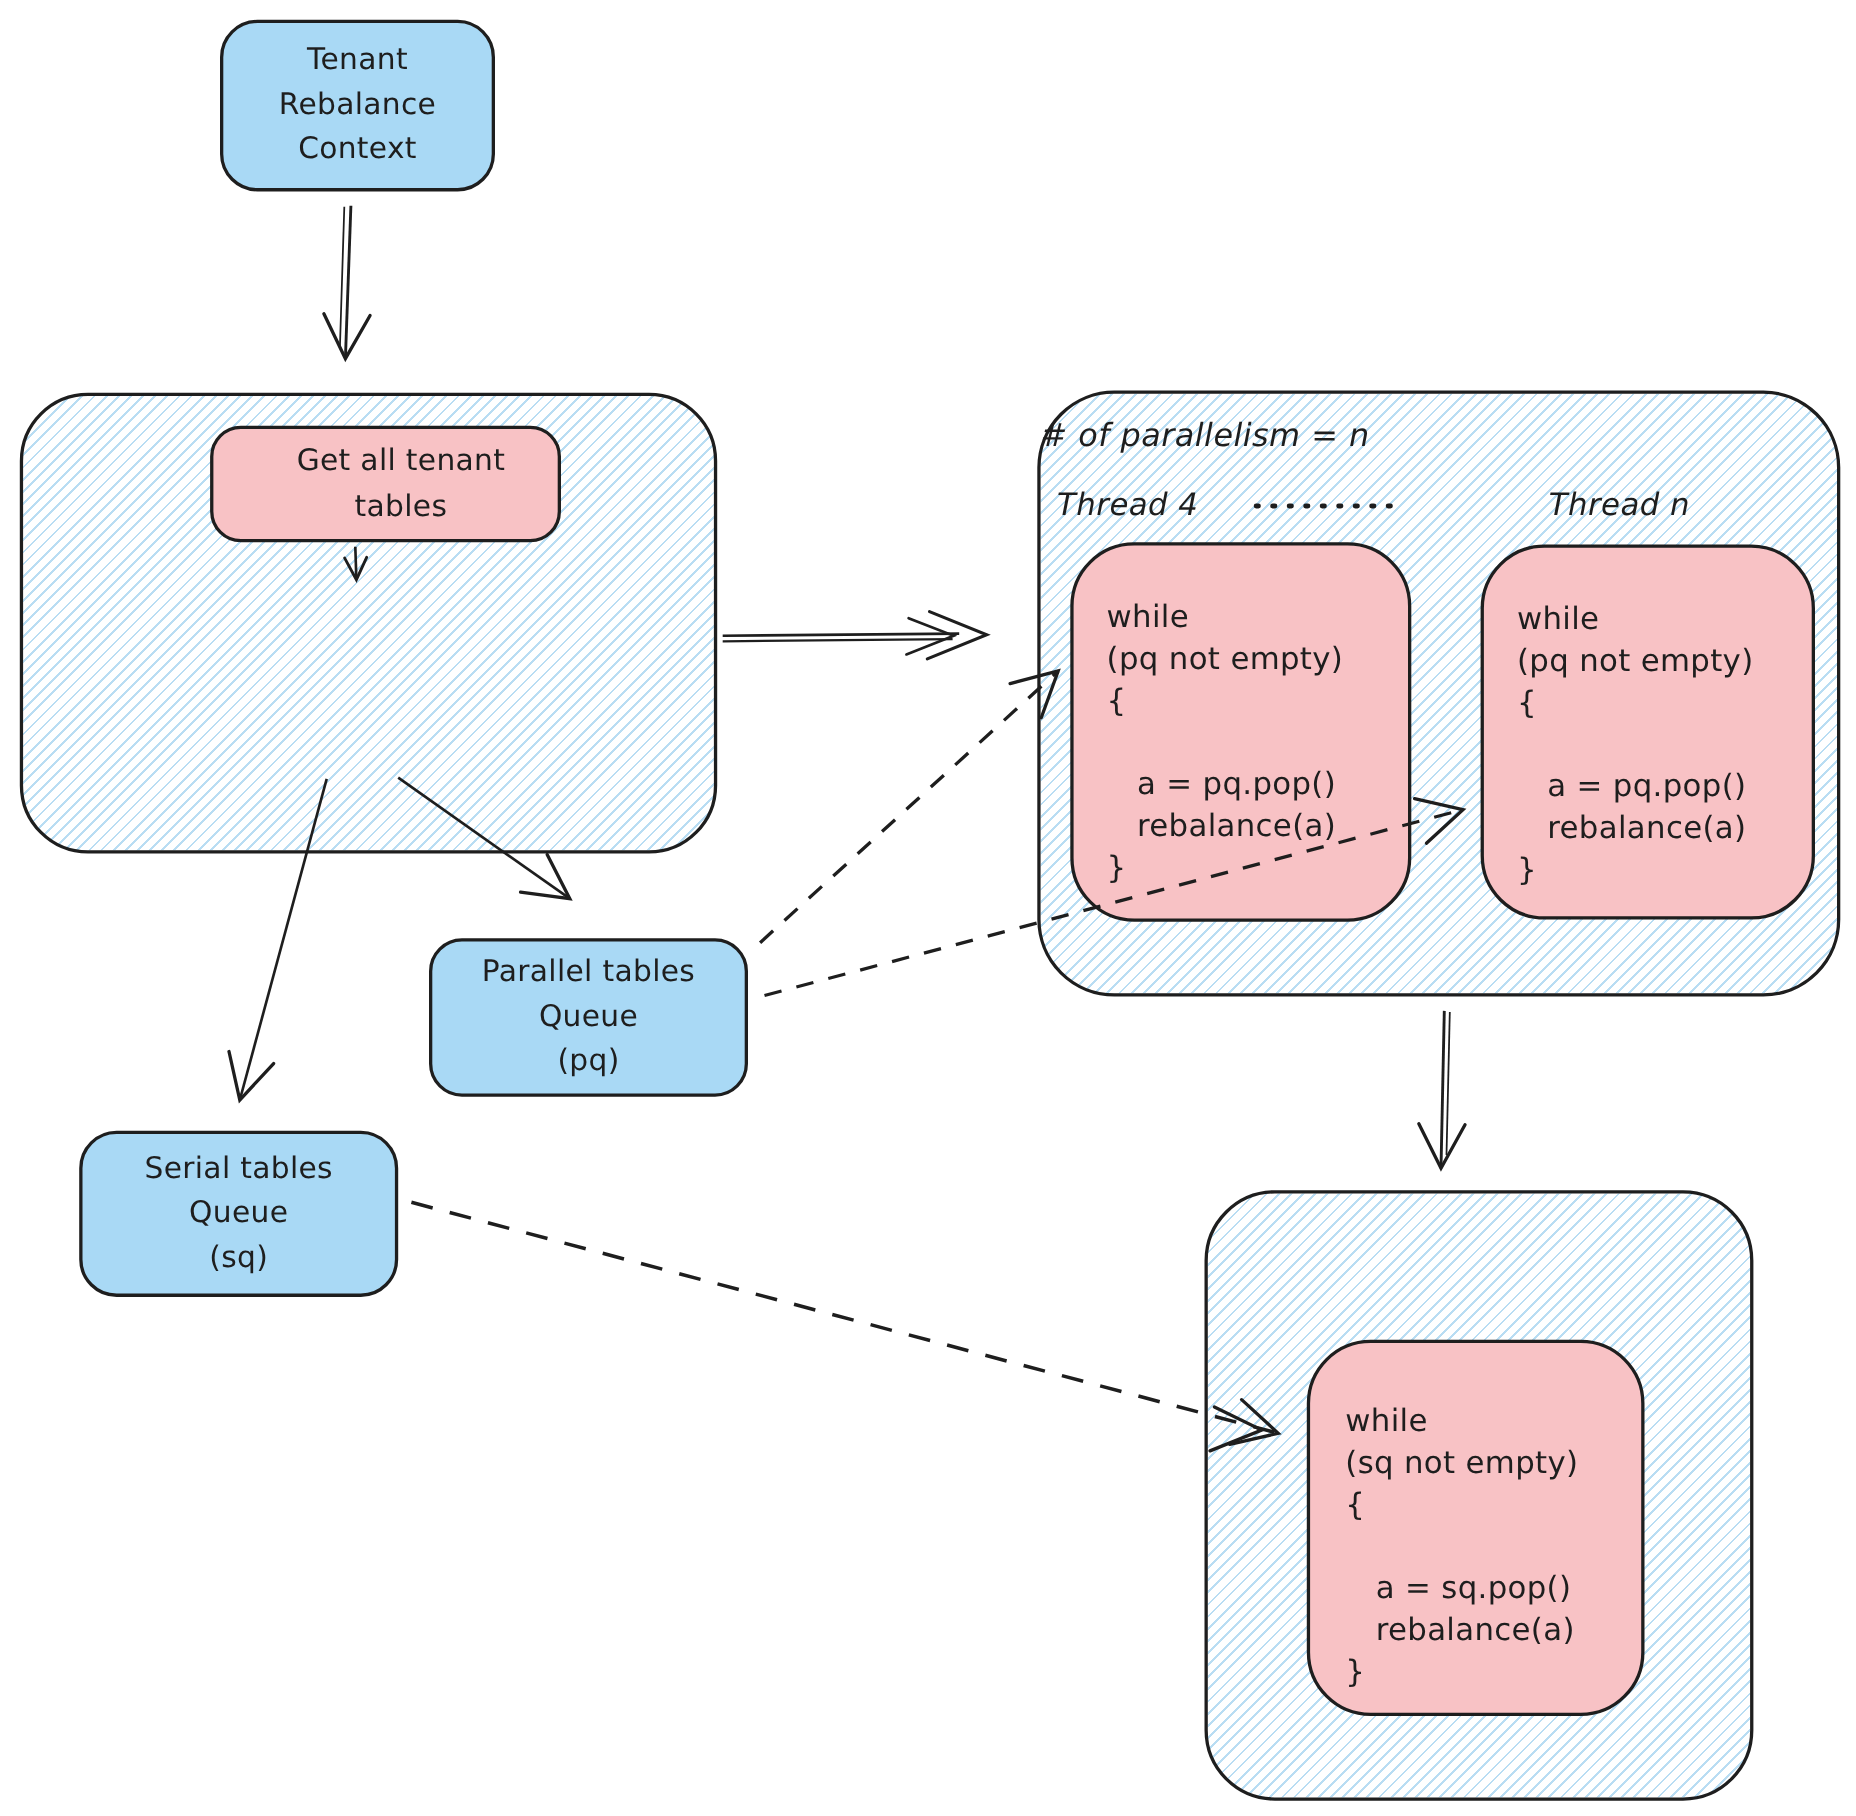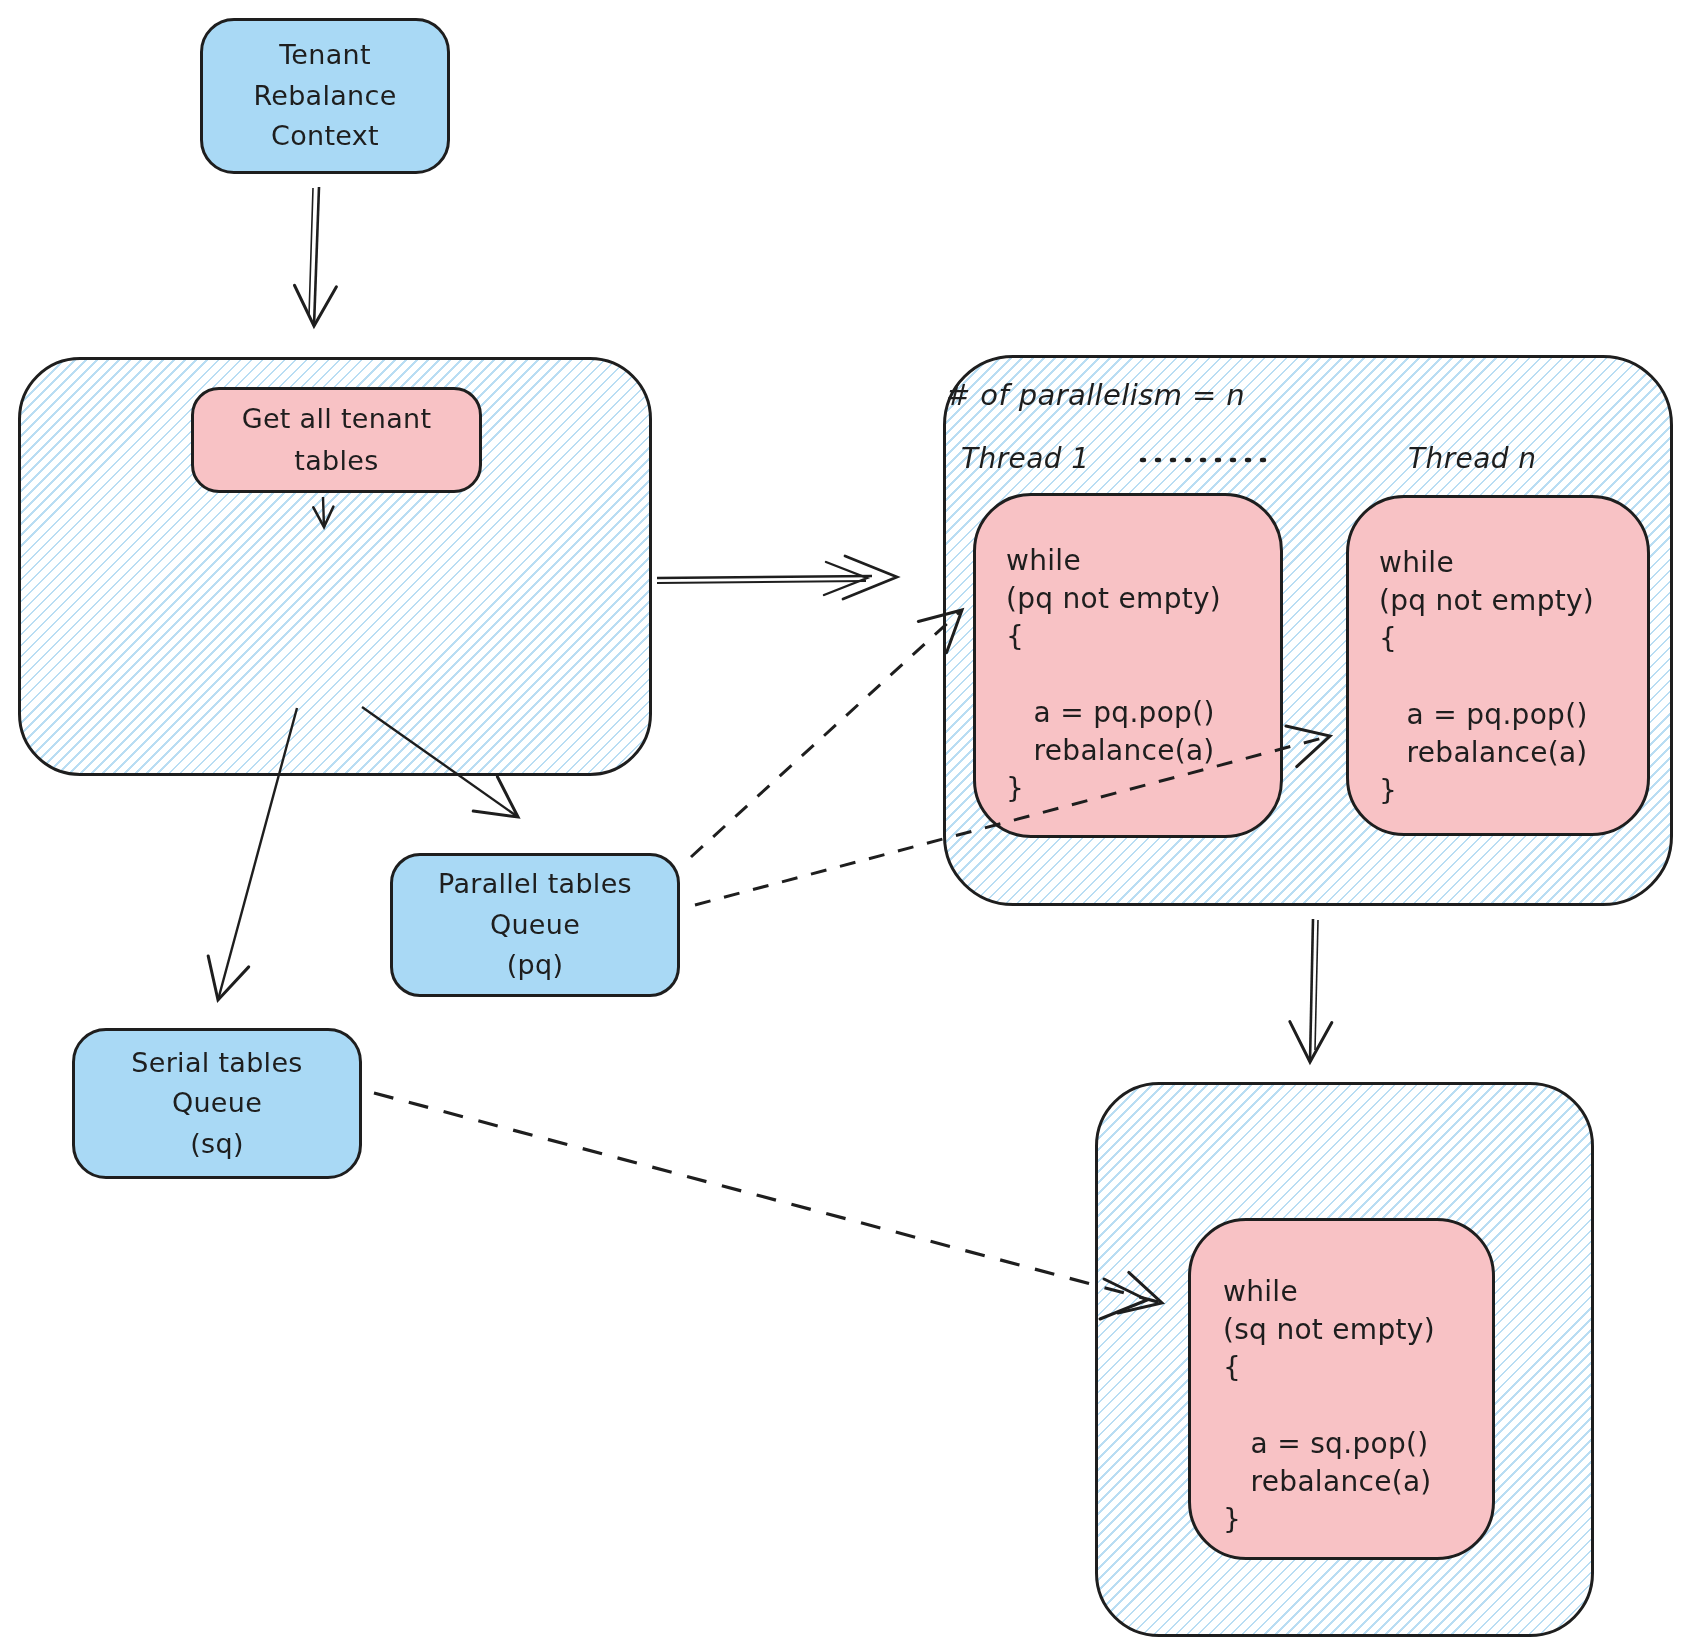--- a/index.html
+++ b/index.html
@@ -36,20 +36,21 @@
   .process{
     position:absolute;
     background:#f8c2c5;
     border:3.5px solid #1e1e1e;
     border-radius:28px;
     display:flex;align-items:center;justify-content:center;
     text-align:center;
     white-space:pre-line;
     font-size:27px;line-height:1.55;
     letter-spacing:.3px;
+    padding-left:28px;
   }
   
   .codebox{
     position:absolute;
     background:#f8c2c5;
     border:3.5px solid #1e1e1e;
     border-radius:58px;
     font-size:28px;line-height:38px;
     white-space:pre-wrap;
     letter-spacing:.3px;
@@ -72,21 +73,21 @@
 Rebalance
 Context</div>
 
   <div class="hatch" style="left:18px;top:357px;width:628px;height:413px;border-radius:62px;">
     <div class="process" style="left:170px;top:27px;width:285px;height:100px;">Get all tenant
 tables</div>
   </div>
 
   <div class="hatch" style="left:943px;top:355px;width:724px;height:545px;border-radius:70px;">
     <div class="lbl" style="left:0px;top:20px;width:500px;font-size:29px;"># of parallelism = n</div>
-    <div class="lbl" style="left:15px;top:84px;width:200px;">Thread 1</div>
+    <div class="lbl" style="left:15px;top:84px;width:200px;">Thread 4</div>
     <div class="lbl" style="left:462px;top:84px;width:200px;">Thread n</div>
     <div class="codebox" style="left:27px;top:135px;width:310px;height:345px;padding:46px 0 0 30px;box-sizing:border-box;">while
 (pq not empty)
 {
 
    a = pq.pop()
    rebalance(a)
 }</div>
     <div class="codebox" style="left:400px;top:137px;width:304px;height:341px;padding:46px 0 0 30px;box-sizing:border-box;">while
 (pq not empty)

